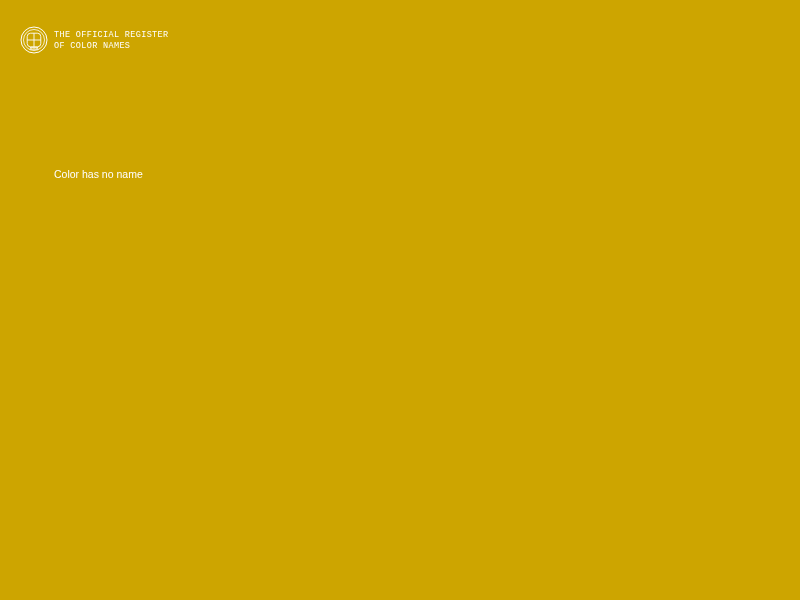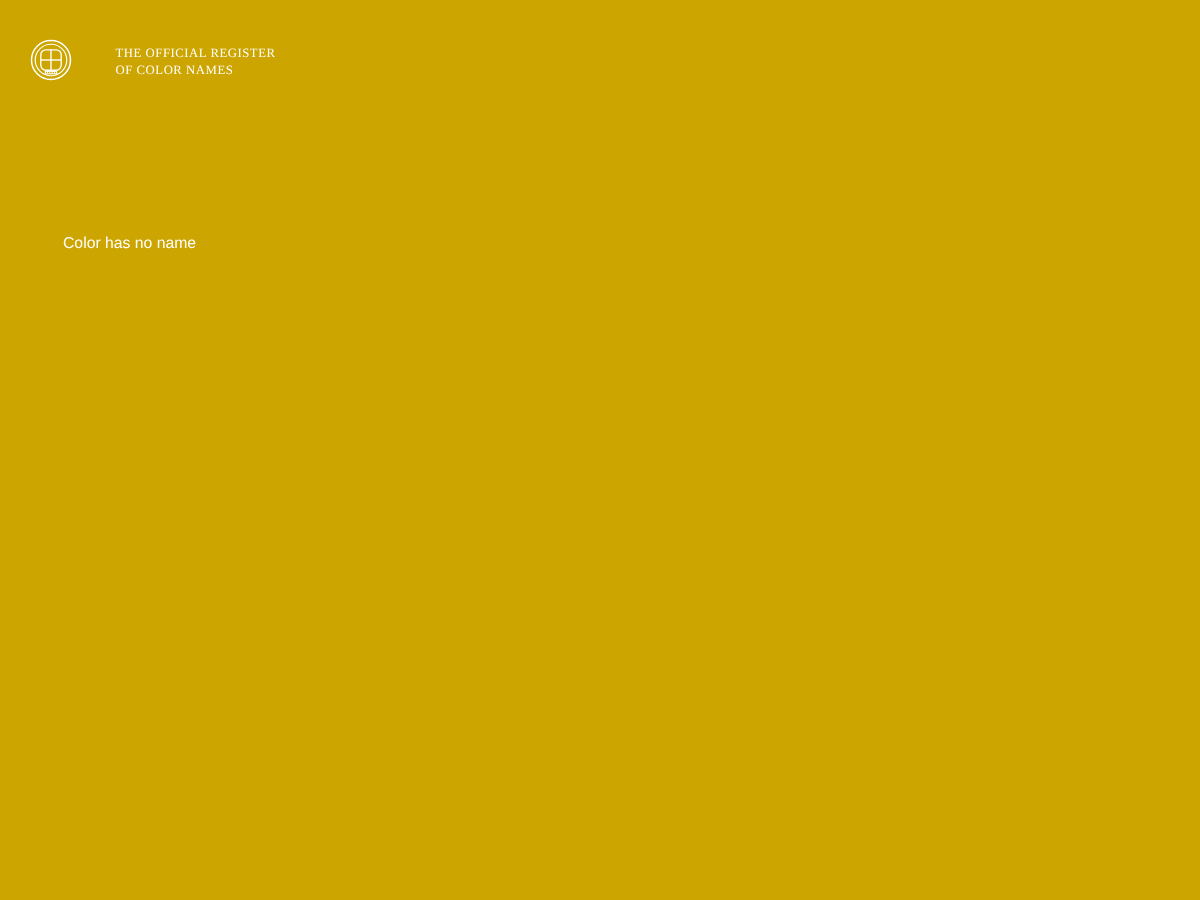--- a/index.html
+++ b/index.html
@@ -42,27 +42,26 @@
   }
 
   .brand-text {
     display: flex;
     flex-direction: column;
     justify-content: center;
     margin-top: 1px;
   }
 
   .brand-line {
-    font-family: Liberation Serif, serif;
+    font-family: Liberation Mono, monospace;
     font-size: 8.5px;
     line-height: 10.5px;
     letter-spacing: 0.35px;
     color: #FFFFFF;
     white-space: nowrap;
-    margin-left: 23px;
   }
 
   
   .content {
     position: absolute;
     left: 42px;
     top: 128px;
     width: 700px;
   }
 
@@ -80,21 +79,21 @@
   .color-title .hex {
     color: #FDF8E8;
   }
 
   .color-title .word {
     color: #FFFFFF;
     font-weight: bold;
   }
 
   .color-subtitle {
-    margin: 0;
+    margin: 12px;
     padding-top: 27px;
     font-family: "Liberation Sans", sans-serif;
     font-size: 10.5px;
     line-height: 14px;
     color: #FFFFFF;
     white-space: nowrap;
   }
 </style>
 </head>
 <body>

